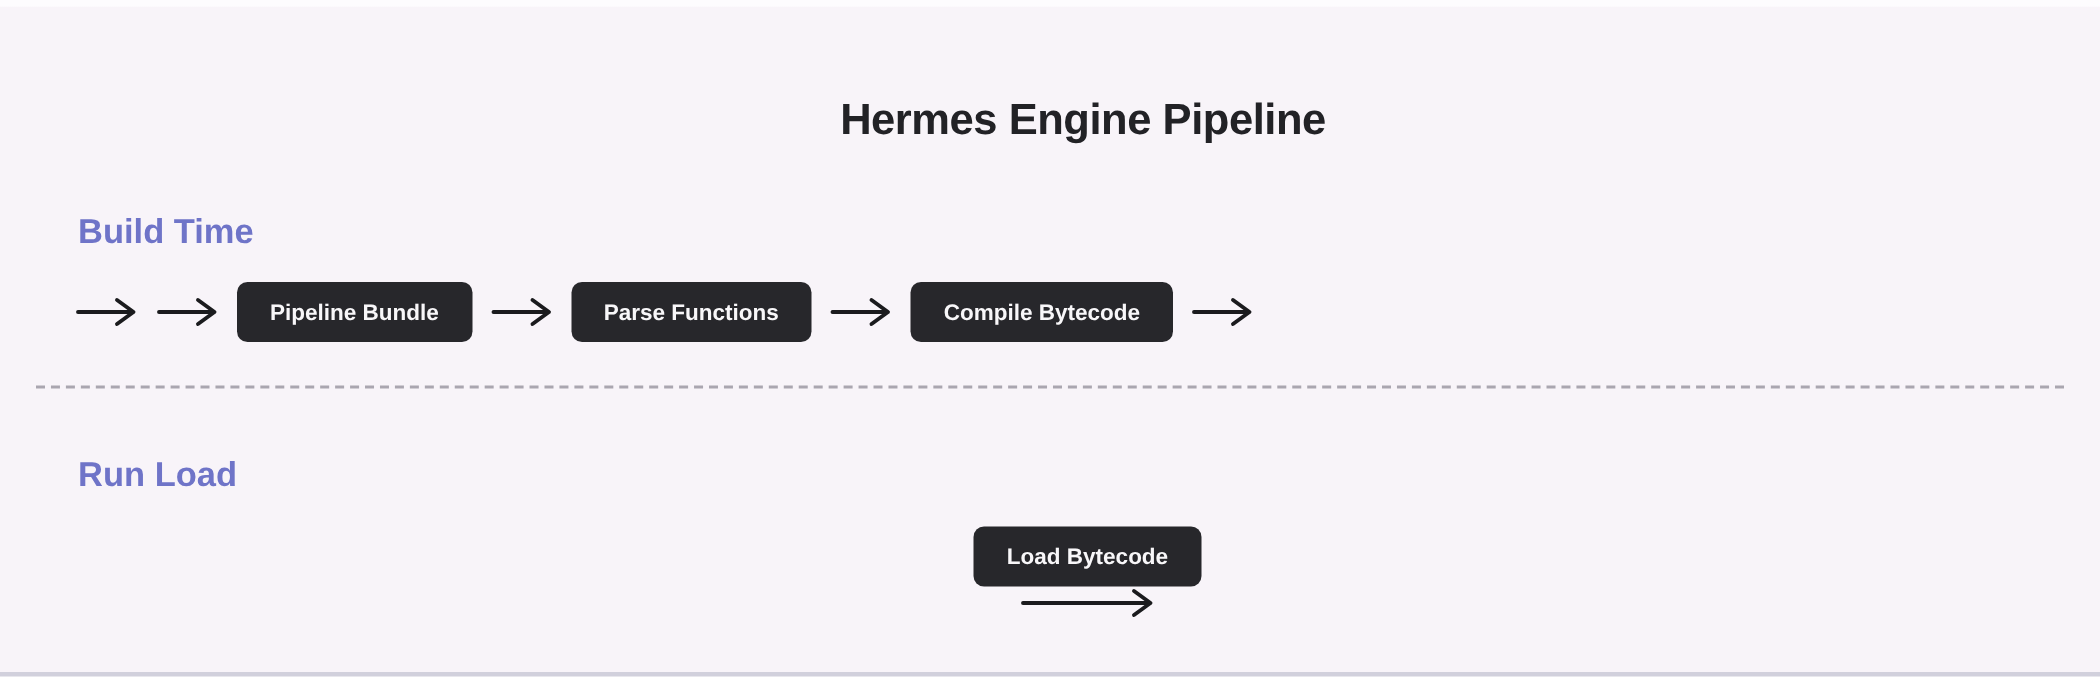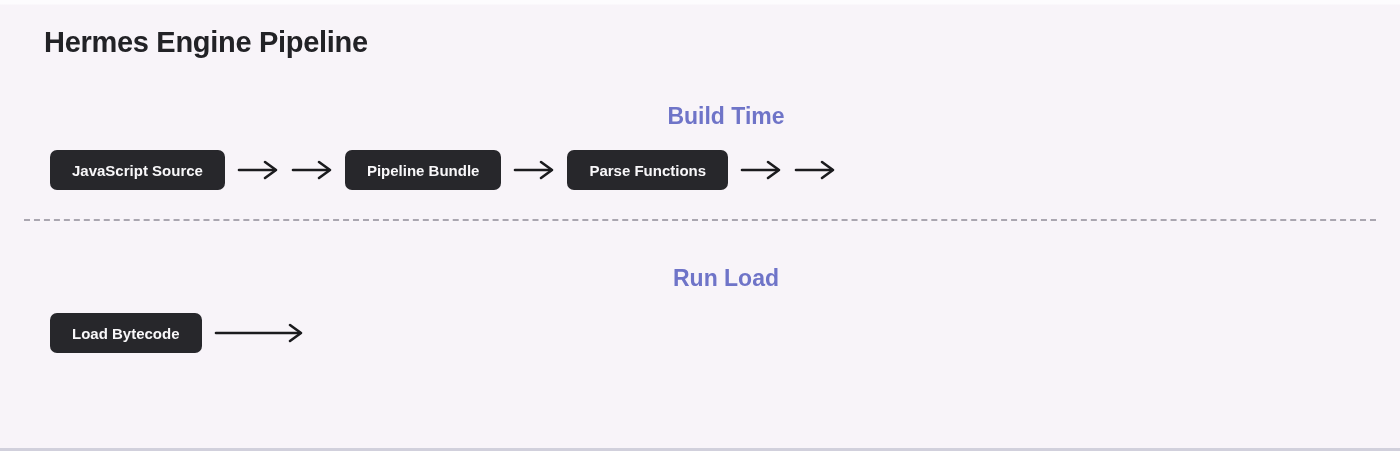--- a/index.html
+++ b/index.html
@@ -9,47 +9,47 @@
   .stage {
     width: 1400px;
     height: 451px;
     background: linear-gradient(#fdfcfe 0px, #fdfcfe 4px, #f8f4f9 5px);
     border-bottom: 3px solid #d1d0dc;
     overflow: hidden;
     position: relative;
   }
 
   .title {
-    margin-top: 24px;
+    margin-top: 62px;
+    text-align: center;
     font-size: 29px;
     line-height: 36px;
     font-weight: 700;
     letter-spacing: -0.3px;
     color: #222226;
     padding-left: 44px;
   }
 
   .section-label {
     font-size: 23px;
     line-height: 28px;
     font-weight: 600;
     color: #6f74c8;
-    text-align: center;
   }
   .section-label.build { margin: 42px 0 0 52px; }
   .section-label.run   { margin: 43px 0 0 52px; }
 
   .row {
     display: flex;
     align-items: center;
     column-gap: 12px;
     margin-left: 50px;
   }
   .row.build { margin-top: 20px; }
-  .row.run   { margin-top: 21px; }
+  .row.run   { margin-top: 21px; flex-direction: column; }
 
   .node {
     display: inline-flex;
     align-items: center;
     height: 40px;
     padding: 0 22px;
     border-radius: 7px;
     background: #27272b;
     color: #f8f7f9;
     font-size: 15px;
@@ -76,21 +76,20 @@
 </head>
 <body>
 
 <div class="stage">
 
   <h1 class="title">Hermes Engine Pipeline</h1>
 
   <div class="section-label build">Build Time</div>
 
   <div class="row build">
-    <span class="node">JavaScript Source</span>
 
     <svg class="arrow" width="42" height="22" viewBox="0 0 42 22">
       <line x1="2" y1="11" x2="38" y2="11"></line>
       <polyline points="28,3 39,11 28,19"></polyline>
     </svg>
 
 
     <svg class="arrow" width="42" height="22" viewBox="0 0 42 22">
       <line x1="2" y1="11" x2="38" y2="11"></line>
       <polyline points="28,3 39,11 28,19"></polyline>
@@ -103,20 +102,21 @@
       <polyline points="28,3 39,11 28,19"></polyline>
     </svg>
 
     <span class="node">Parse Functions</span>
 
     <svg class="arrow" width="42" height="22" viewBox="0 0 42 22">
       <line x1="2" y1="11" x2="38" y2="11"></line>
       <polyline points="28,3 39,11 28,19"></polyline>
     </svg>
 
+    <span class="node">Compile Bytecode</span>
 
     <svg class="arrow" width="42" height="22" viewBox="0 0 42 22">
       <line x1="2" y1="11" x2="38" y2="11"></line>
       <polyline points="28,3 39,11 28,19"></polyline>
     </svg>
 
   </div>
 
   <hr class="divider">
 

